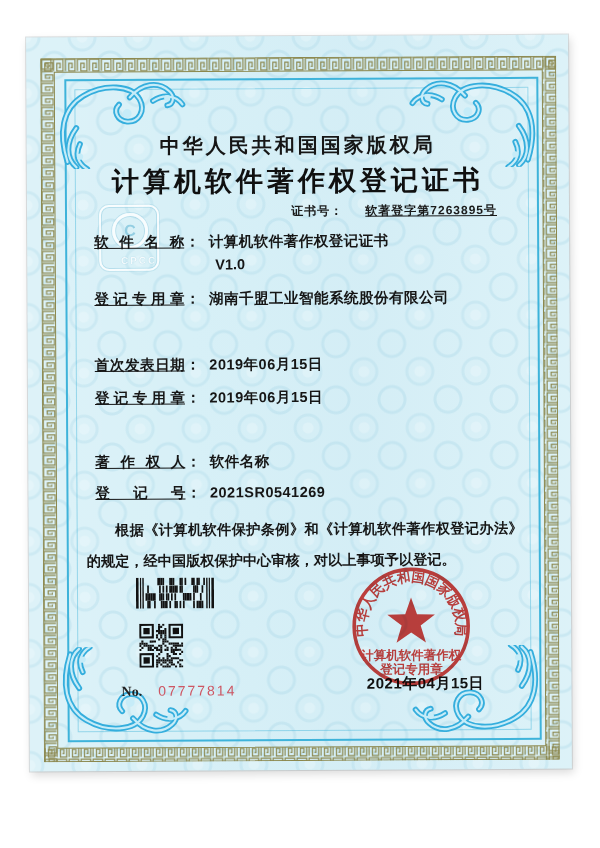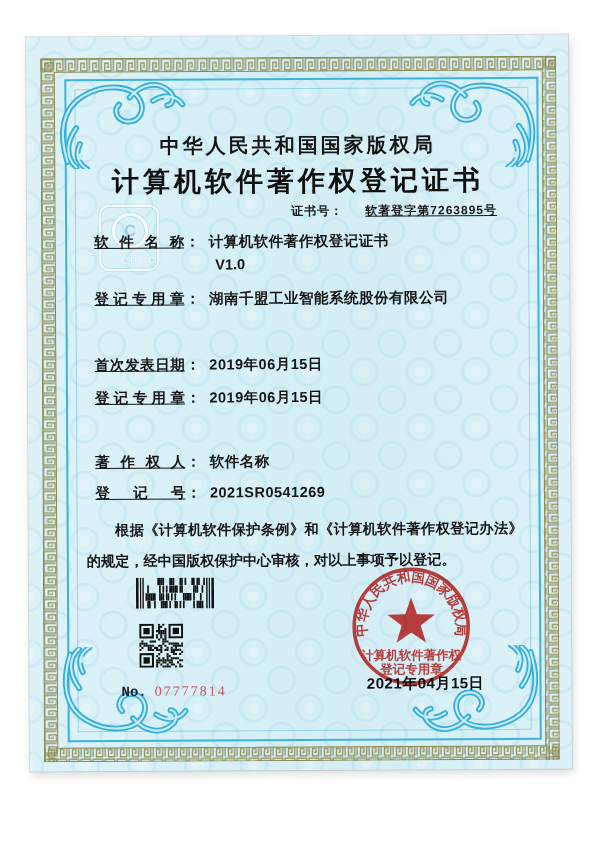--- a/index.html
+++ b/index.html
@@ -66,22 +66,22 @@
   .fvalue{display:inline-block;margin-left:9px;letter-spacing:.5px;}
   .value2{left:188px;font-size:14.5px;font-weight:700;color:#161616;}
   .statement{
     left:58px;top:478px;width:436px;
     font-size:14.2px;font-weight:700;color:#161616;line-height:31px;
     text-align:justify;text-indent:2em;
   }
   .barcode{left:107px;top:541px;width:78px;height:31px;}
   .qrcode{left:110px;top:587px;width:44px;height:44px;}
   .serial{left:92px;top:646px;font-size:14px;white-space:nowrap;}
-  .serial .no{font-family:Liberation Mono, monospace;color:#222;font-weight:700;}
-  .serial .num{font-family:Liberation Serif, serif;color:#cd5663;letter-spacing:2px;margin-left:8px;}
+  .serial .no{font-family:Liberation Serif, serif;color:#222;font-weight:700;}
+  .serial .num{font-family:Liberation Sans, sans-serif;color:#cd5663;letter-spacing:2px;margin-left:16px;}
   .issue-date{left:328px;top:639px;width:136px;text-align:center;font-size:15px;font-weight:700;color:#111;letter-spacing:.5px;z-index:2;}
   .seal{left:320px;top:529px;width:124px;height:124px;z-index:3;opacity:.93;mix-blend-mode:multiply;}
 </style>
 </head>
 <body>
 
 <svg width="0" height="0" style="position:absolute">
   <defs>
     <pattern id="mh" width="12" height="14" patternUnits="userSpaceOnUse">
       <path d="M1.2 12.8 V1.2 H10.8 V12.8 H4.6 V5.2 H8 V9.4 H6.6" fill="none" stroke="#8c884e" stroke-width="1.2"></path>

